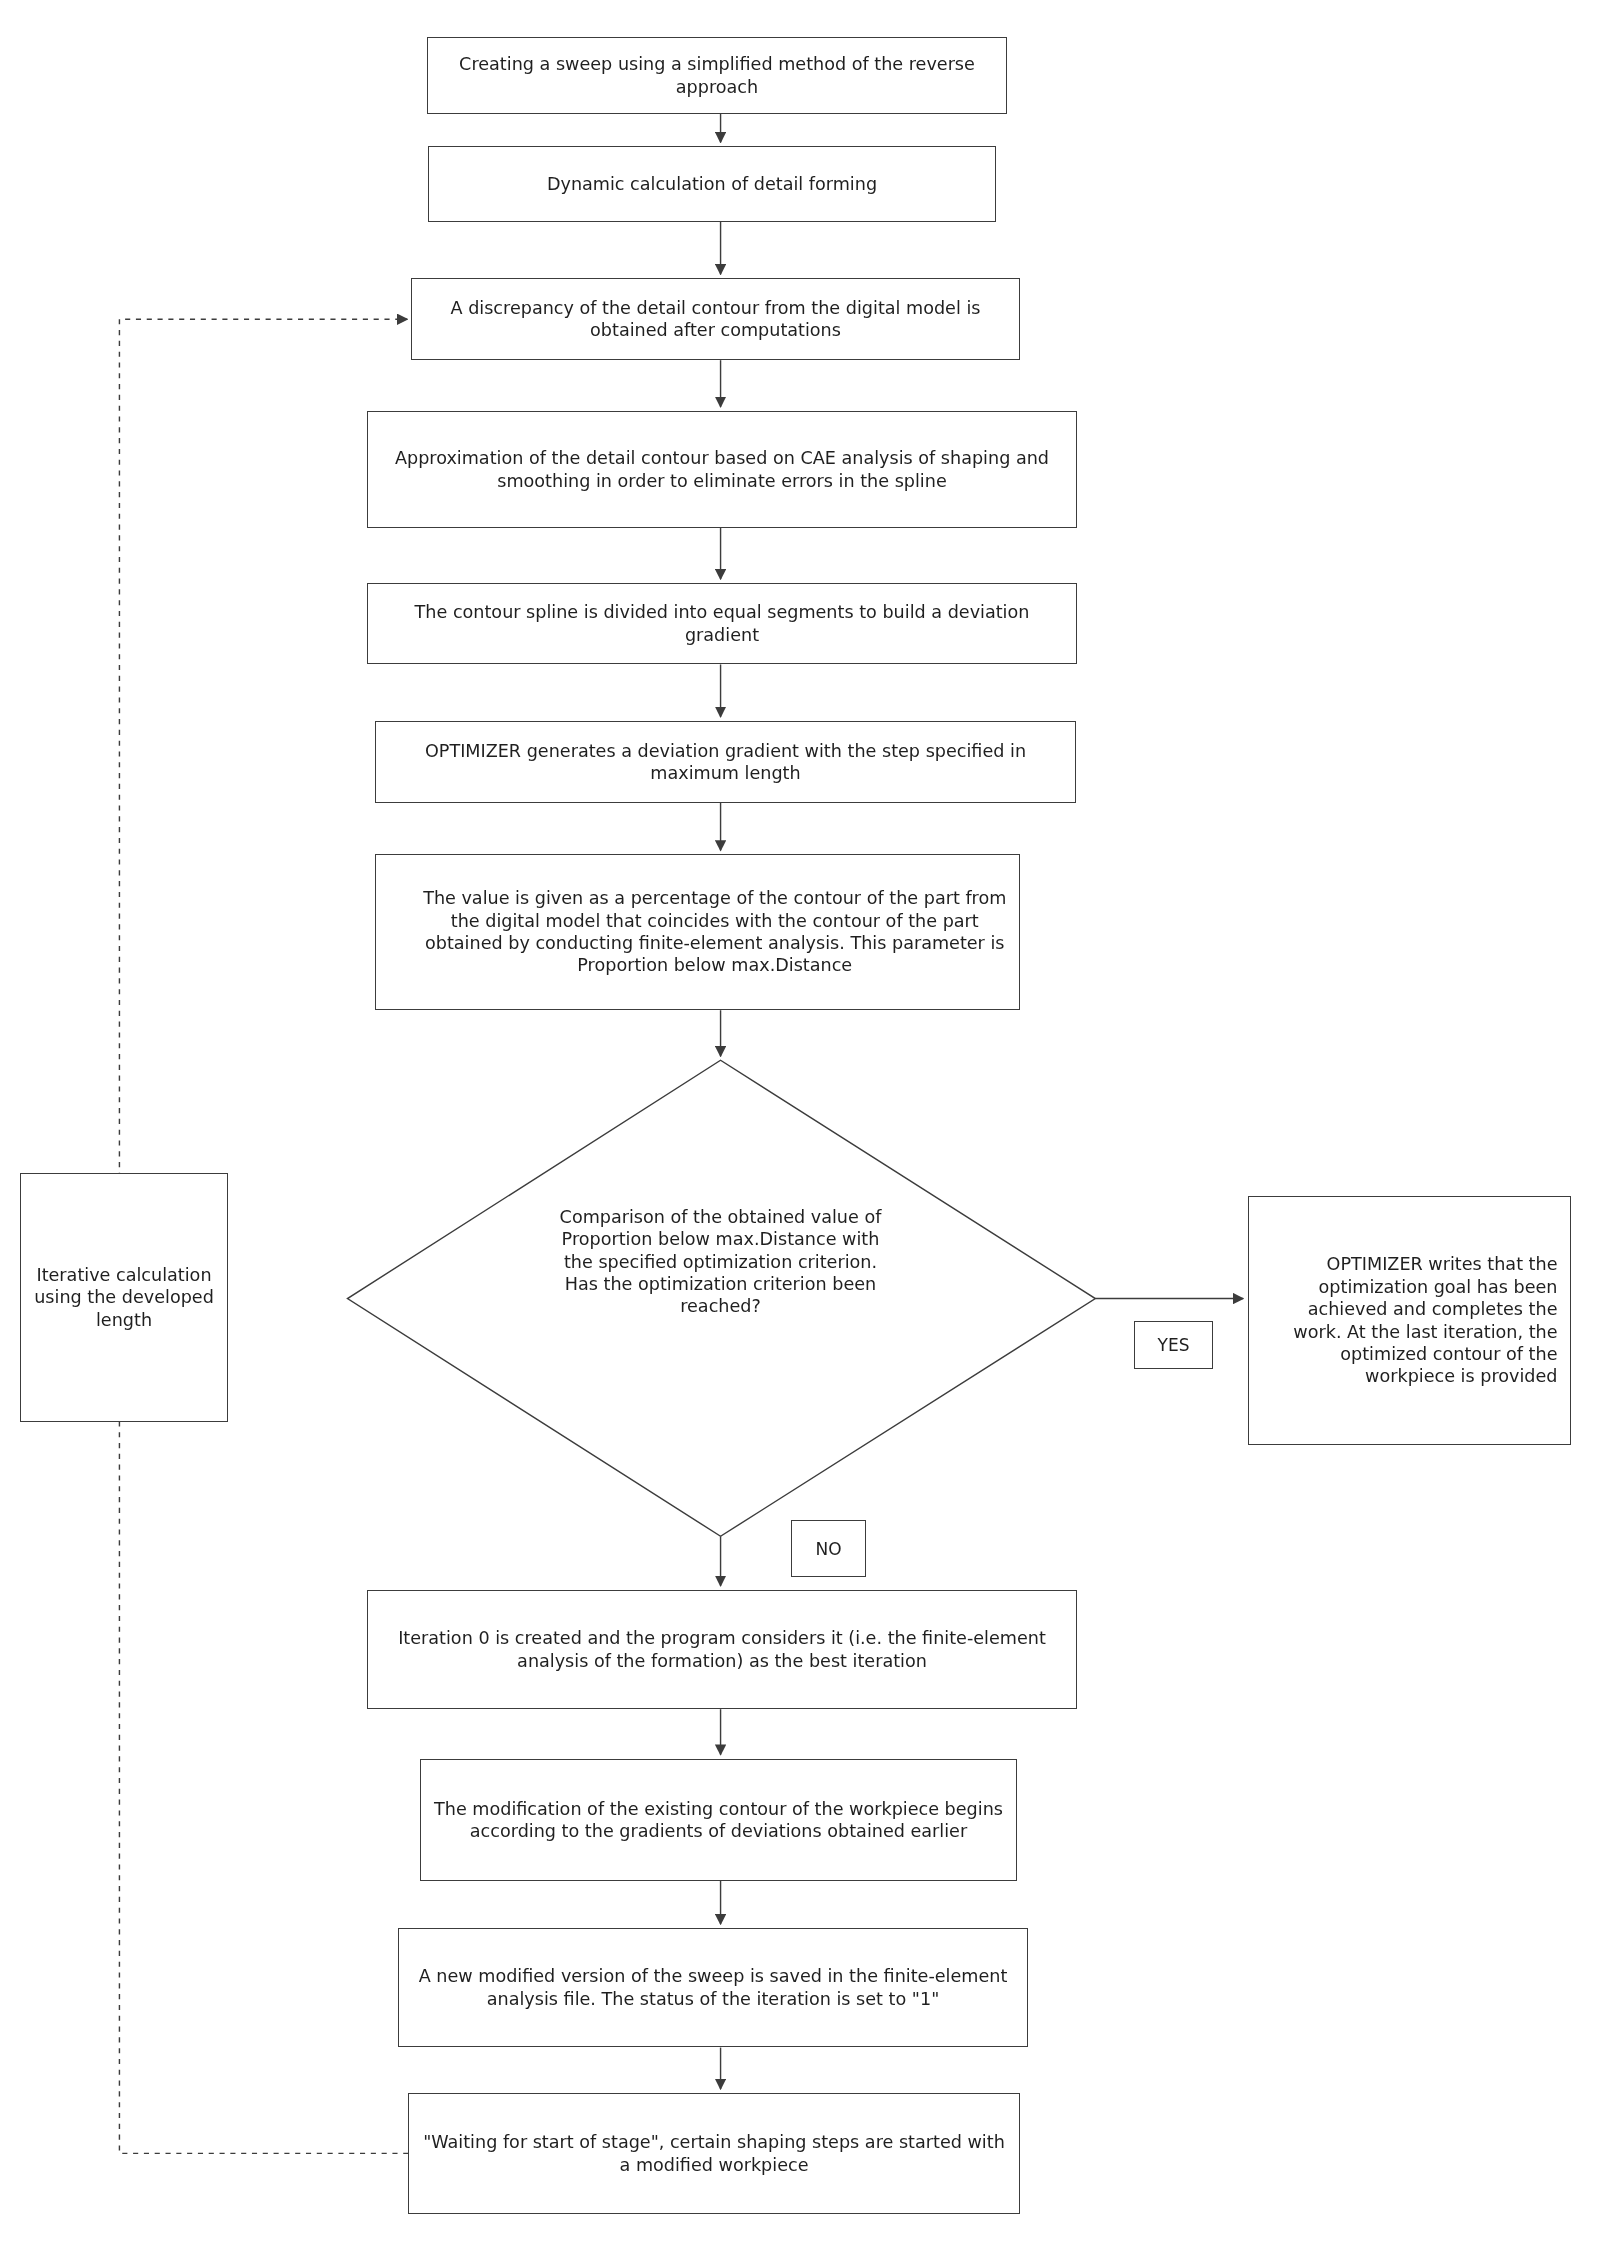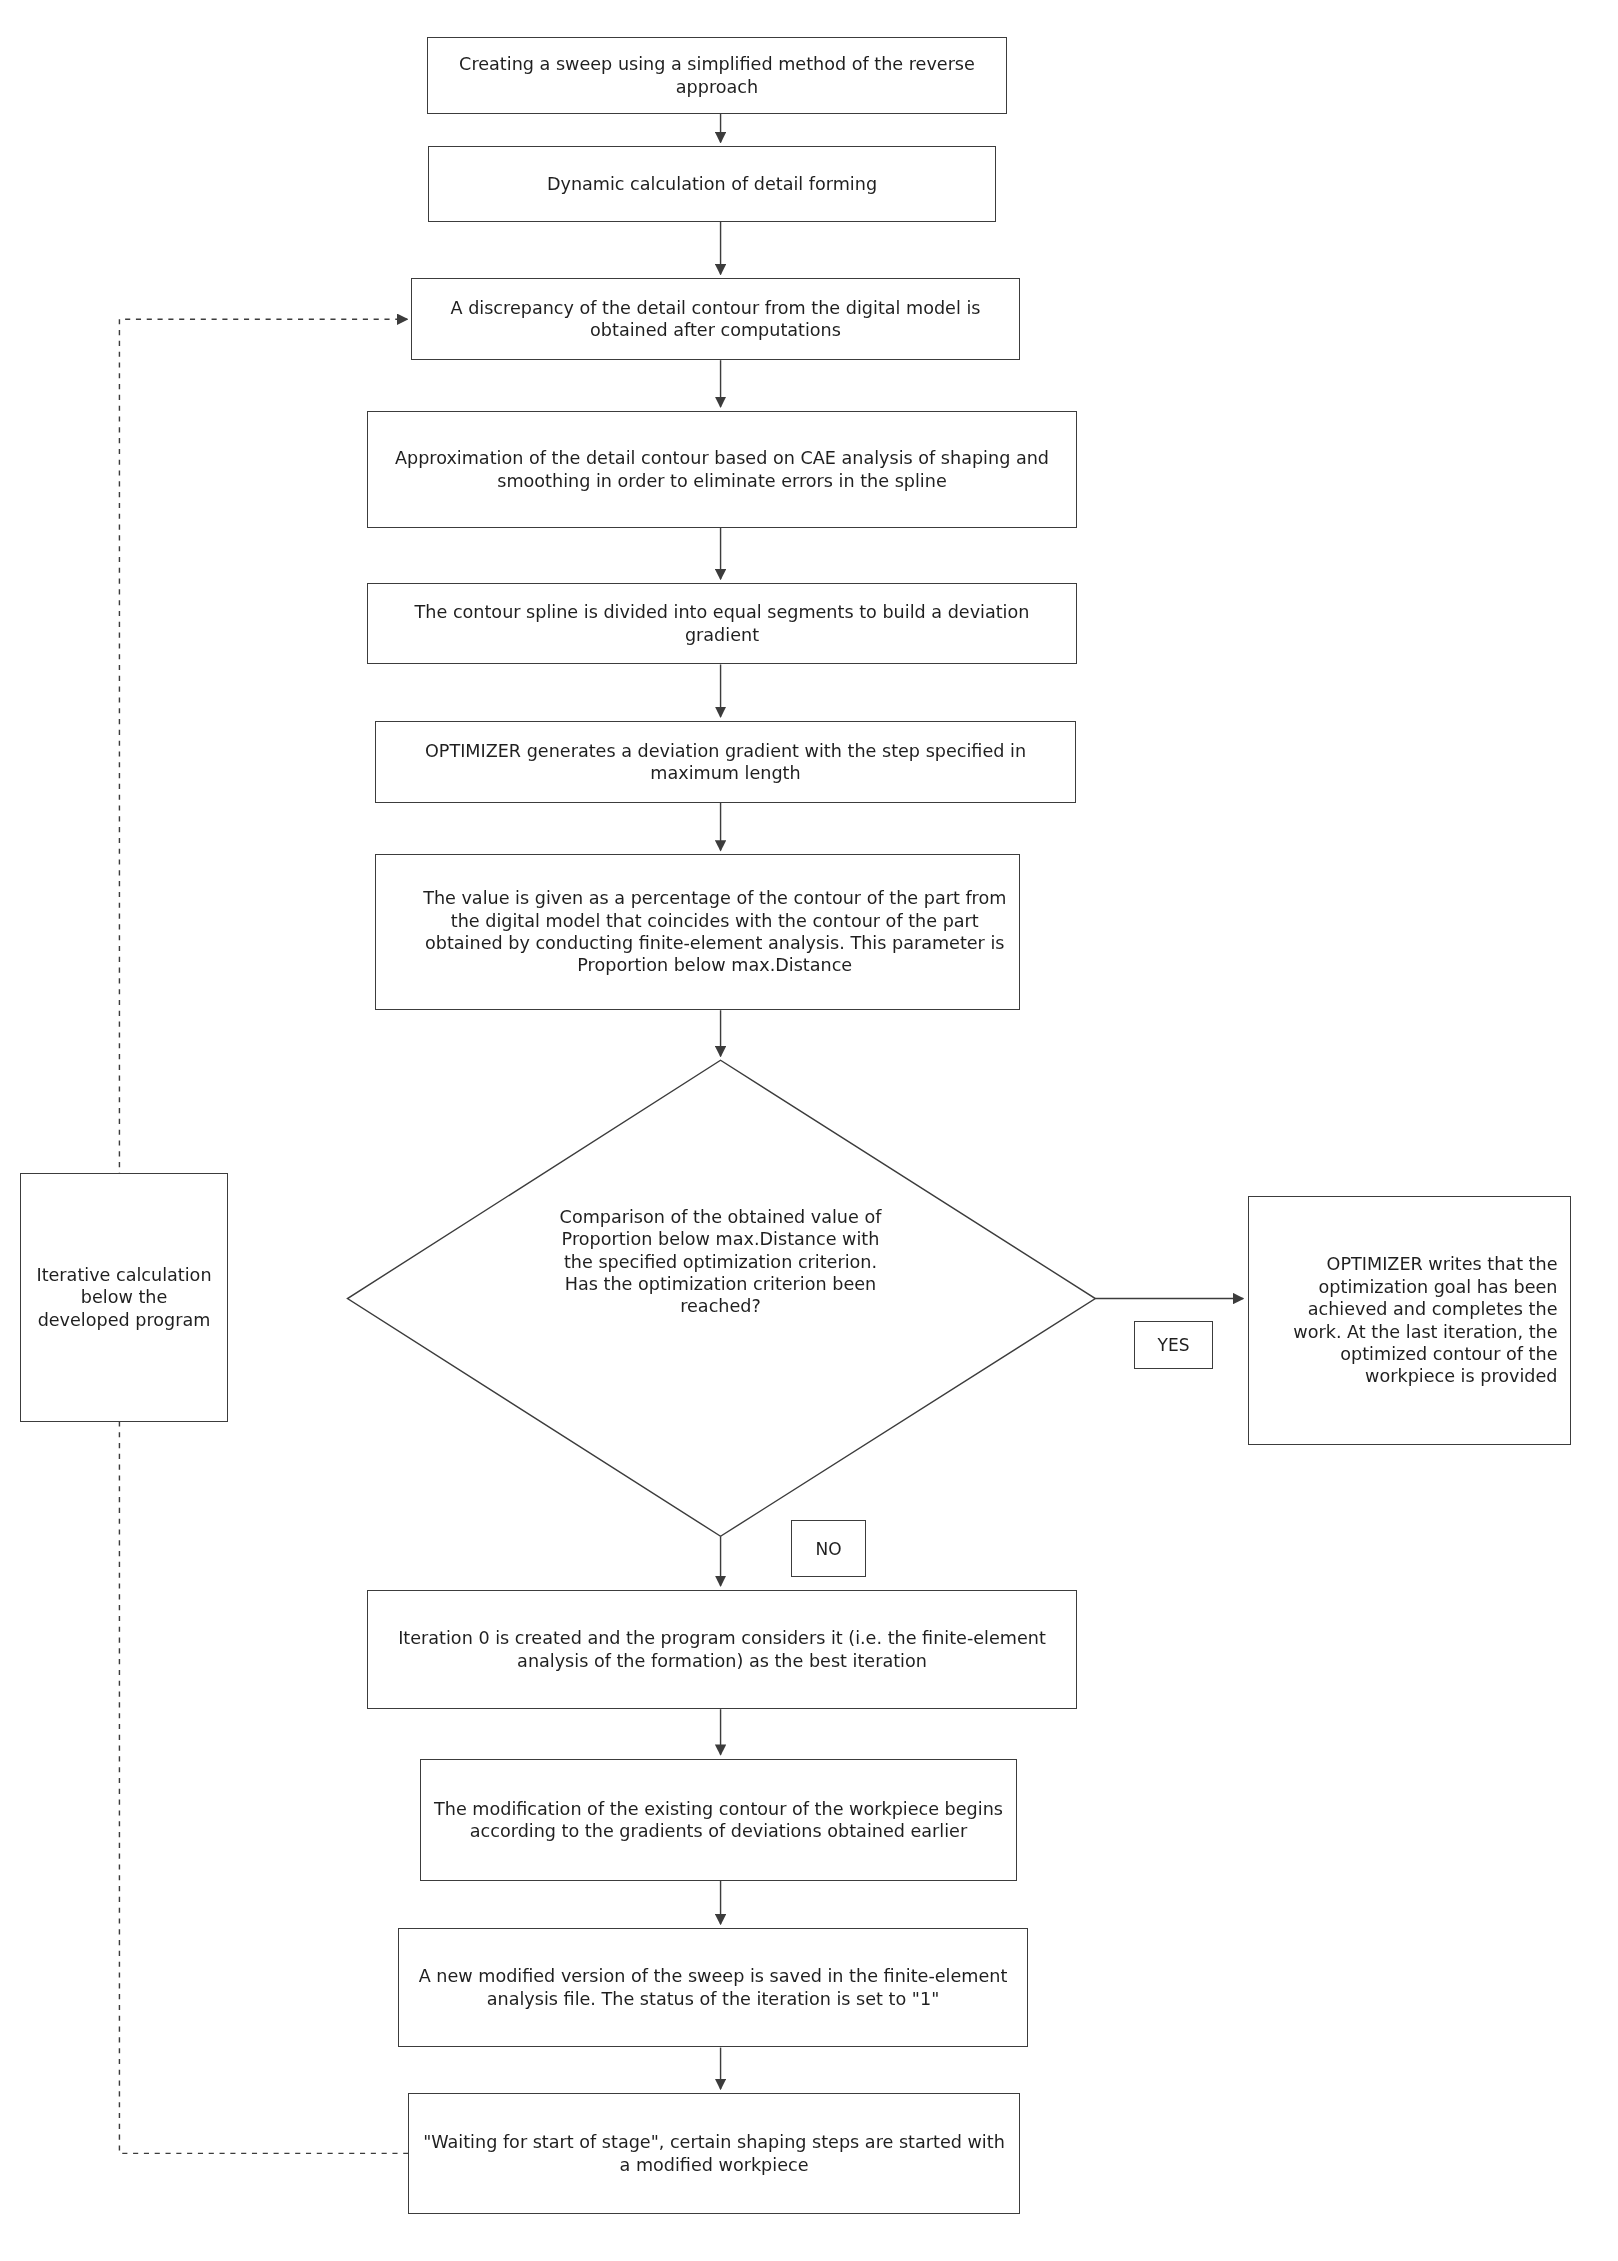--- a/index.html
+++ b/index.html
@@ -101,16 +101,16 @@
   <div class="tag" style="left:791px; top:1520px; width:75px; height:57px;">NO</div>
 
   <div class="node" style="left:367px; top:1590px; width:710px; height:119px;">Iteration 0 is created and the program considers it (i.e. the finite-element analysis of the formation) as the best iteration</div>
 
   <div class="node" style="left:420px; top:1759px; width:597px; height:122px;">The modification of the existing contour of the workpiece begins according to the gradients of deviations obtained earlier</div>
 
   <div class="node" style="left:398px; top:1928px; width:630px; height:119px;">A new modified version of the sweep is saved in the finite-element analysis file. The status of the iteration is set to "1"</div>
 
   <div class="node" style="left:408px; top:2093px; width:612px; height:121px;">"Waiting for start of stage", certain shaping steps are started with a modified workpiece</div>
 
-  <div class="node" style="left:20px; top:1173px; width:208px; height:249px;">Iterative calculation below the developed program</div>
+  <div class="node" style="left:20px; top:1173px; width:208px; height:249px;">Iterative calculation using the developed length</div>
 
 </div>
 
 
 </body></html>

